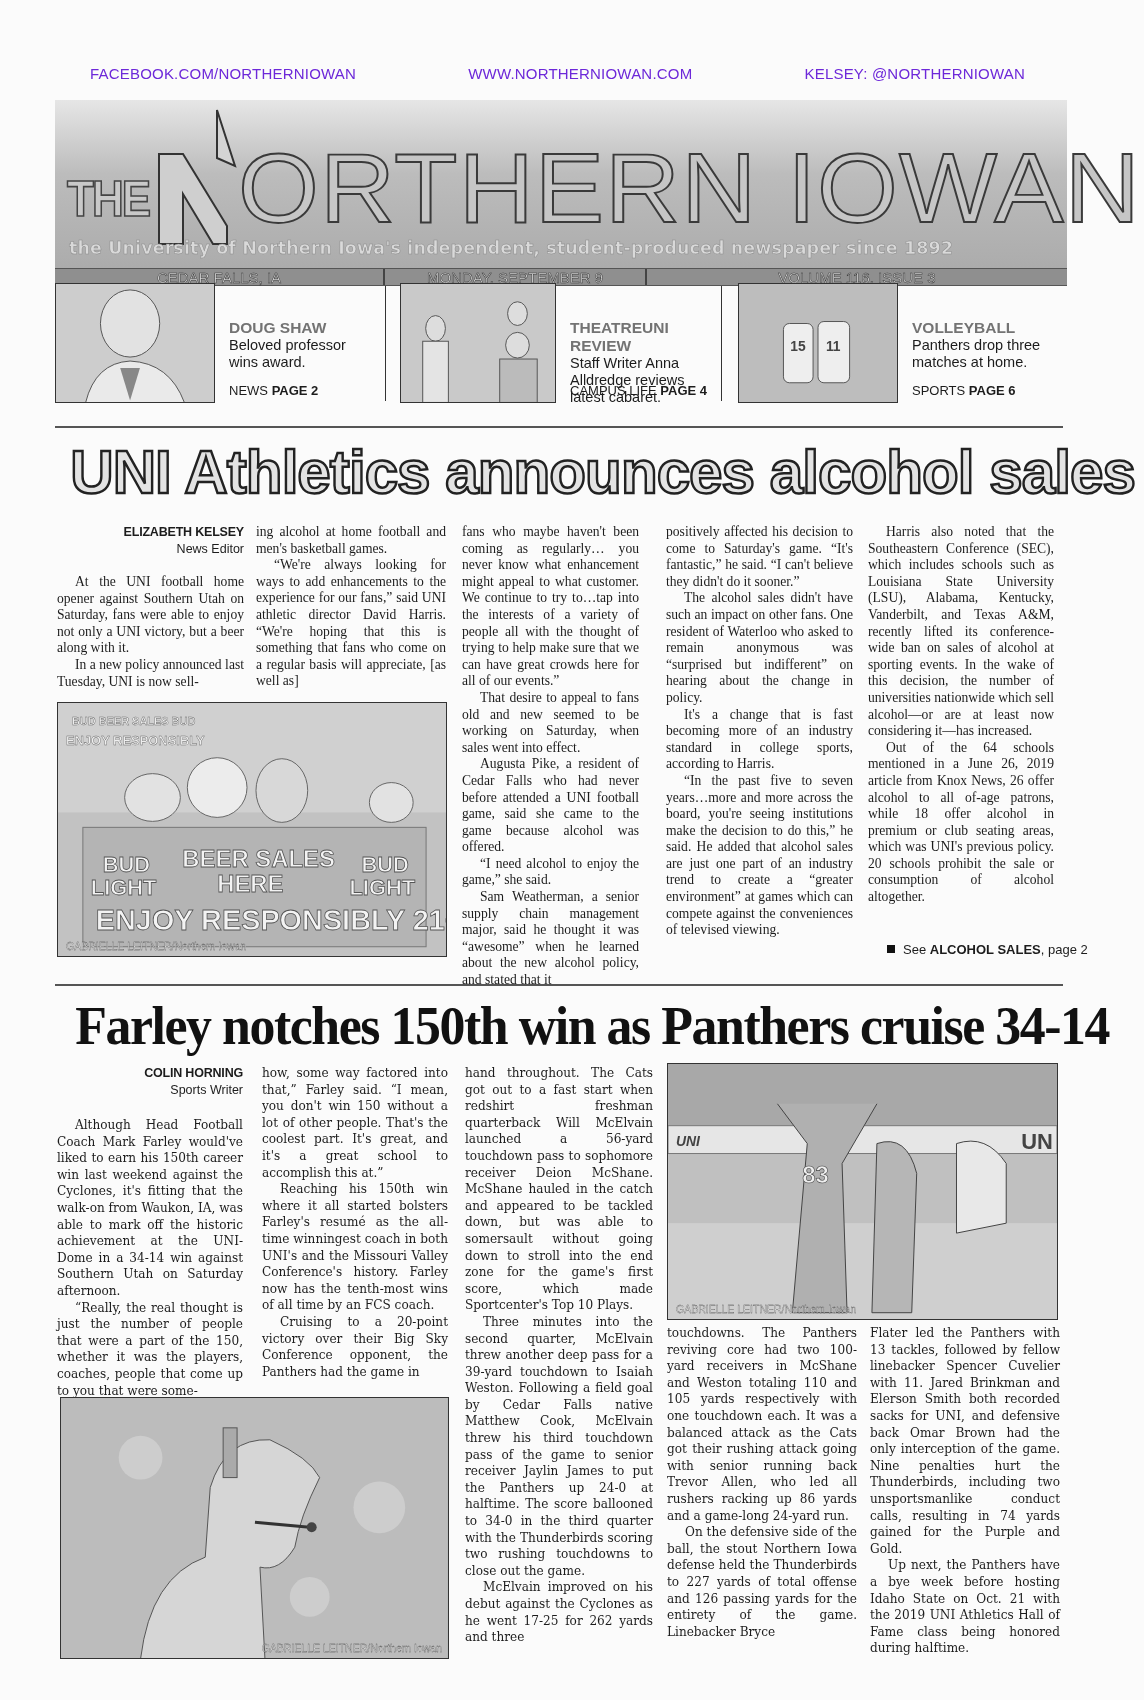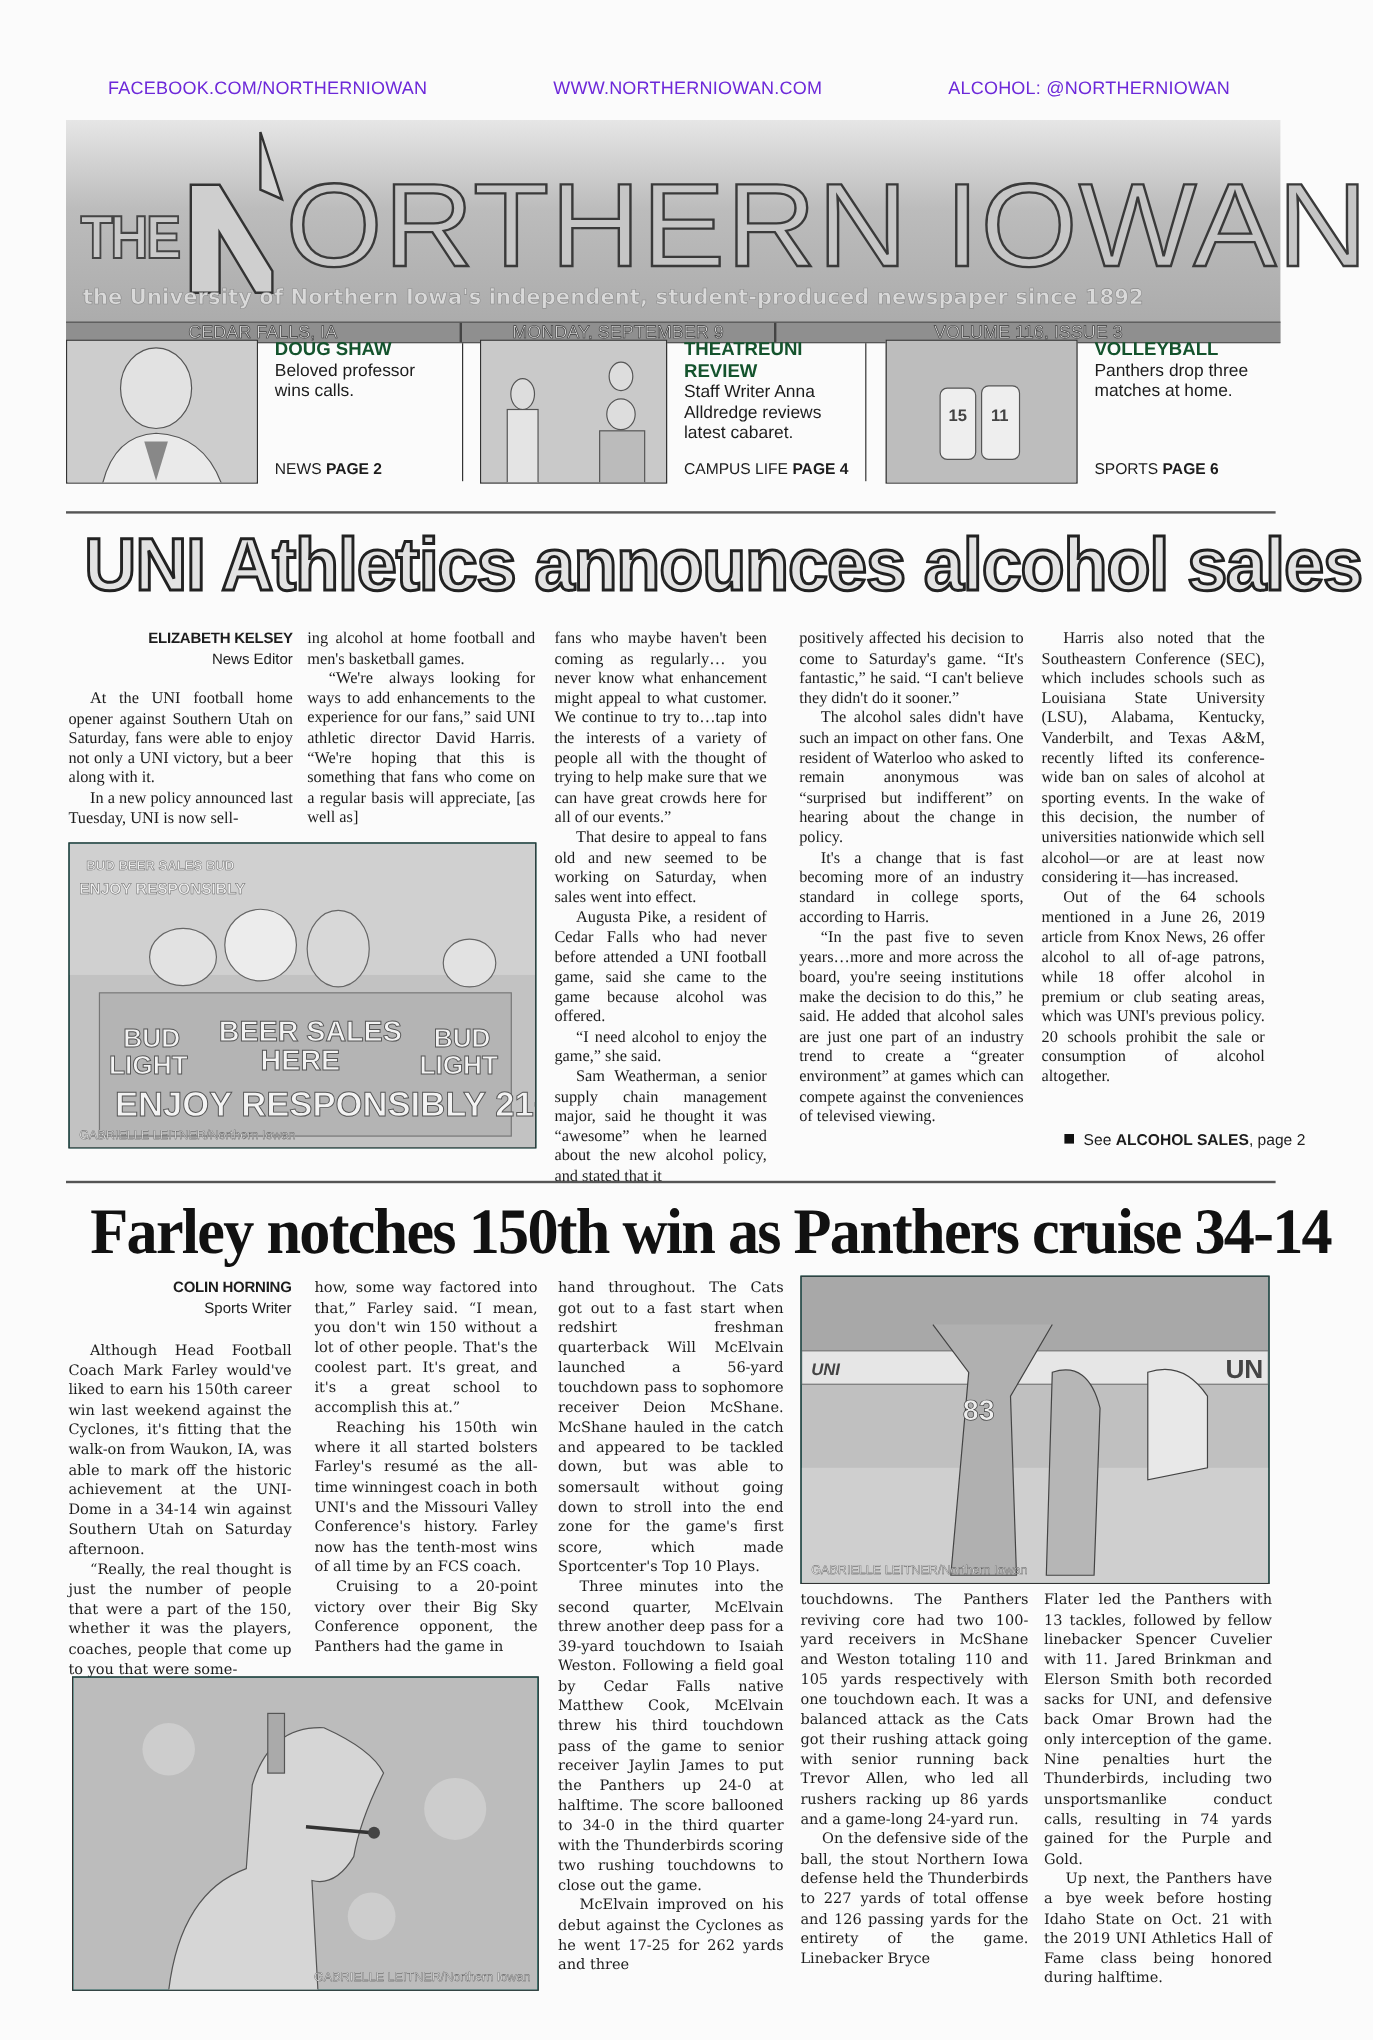--- a/index.html
+++ b/index.html
@@ -31,21 +31,21 @@
     font-family: "Liberation Sans", sans-serif; font-size: 15px; color: #d8d8d8;
     -webkit-text-stroke: 0.5px #333; border-right: 2px solid #444; }
   .mast-bar div:last-child { border-right: none; }
 
   
   .teasers { position: absolute; top: 283px; left: 55px; width: 1010px; height: 120px; }
   .teaser { position: absolute; top: 0; height: 120px; display: flex; }
   .teaser .photo { width: 160px; height: 120px; background: #c4c4c4; border: 1px solid #333; position: relative; overflow: hidden; }
   .teaser .txt { padding-left: 14px; position: relative; width: 150px; height: 120px;
     font-family: "Liberation Sans", sans-serif; font-size: 14.5px; line-height: 17px; }
-  .teaser .hd { font-weight: bold; font-size: 15.5px; line-height: 18px; color: #14532d; }
+  .teaser .hd { font-weight: bold; font-size: 15.5px; line-height: 18px; color: #737373; margin-top: 36px; }
   .teaser .sec { position: absolute; bottom: 4px; left: 14px; font-size: 13px; white-space: nowrap; }
   .teaser .sec b { font-weight: bold; }
   .vdiv { position: absolute; top: 3px; width: 1px; height: 115px; background: #333; }
 
   
   .hrule { position: absolute; left: 55px; width: 1008px; height: 2px; background: #555; }
 
   
   .head1 { position: absolute; top: 437px; left: 55px; width: 1012px; text-align: center;
     font-family: "Liberation Sans", sans-serif; font-weight: bold; font-size: 62px; line-height: 70px;
@@ -77,21 +77,21 @@
     letter-spacing: -1.5px; white-space: nowrap; transform: scaleX(0.96); }
 
   .photo-fill { position: absolute; inset: 0; }
 </style>
 </head>
 <body>
 
 <div class="toplinks">
   <span>FACEBOOK.COM/NORTHERNIOWAN</span>
   <span>WWW.NORTHERNIOWAN.COM</span>
-  <span>ALCOHOL: @NORTHERNIOWAN</span>
+  <span>KELSEY: @NORTHERNIOWAN</span>
 </div>
 
 <div class="masthead">
   <div class="mast-the">THE</div>
   <svg class="mast-n" viewBox="0 0 90 140">
     <polygon points="4,46 28,46 72,118 72,136 58,136 28,86 28,136 4,136" fill="#cfcfcf" stroke="#333" stroke-width="2"></polygon>
     <polygon points="62,2 80,58 62,50" fill="#d4d4d4" stroke="#333" stroke-width="2"></polygon>
   </svg>
   <div class="mast-title">ORTHERN IOWAN</div>
   <div class="mast-tag">the University of Northern Iowa's independent, student-produced newspaper since 1892</div>
@@ -107,21 +107,21 @@
     <div class="photo">
       <svg class="photo-fill" viewBox="0 0 160 120" preserveAspectRatio="none">
         <rect width="160" height="120" fill="#cdcdcd"></rect>
         <ellipse cx="75" cy="40" rx="30" ry="34" fill="#e2e2e2" stroke="#555"></ellipse>
         <path d="M30 120 Q40 80 75 78 Q115 80 130 120 Z" fill="#eaeaea" stroke="#555"></path>
         <path d="M65 85 L75 118 L85 85 Z" fill="#888"></path>
       </svg>
     </div>
     <div class="txt">
       <div class="hd">DOUG SHAW</div>
-      <div>Beloved professor wins calls.</div>
+      <div>Beloved professor wins award.</div>
       <div class="sec"><span>NEWS</span> <b>PAGE 2</b></div>
     </div>
   </div>
   <div class="vdiv" style="left:330px"></div>
   <div class="teaser" style="left:345px">
     <div class="photo" style="width:156px">
       <svg class="photo-fill" viewBox="0 0 156 120" preserveAspectRatio="none">
         <rect width="156" height="120" fill="#c9c9c9"></rect>
         <ellipse cx="35" cy="45" rx="10" ry="13" fill="#ddd" stroke="#555"></ellipse>
         <rect x="22" y="58" width="26" height="62" fill="#e4e4e4" stroke="#555"></rect>

